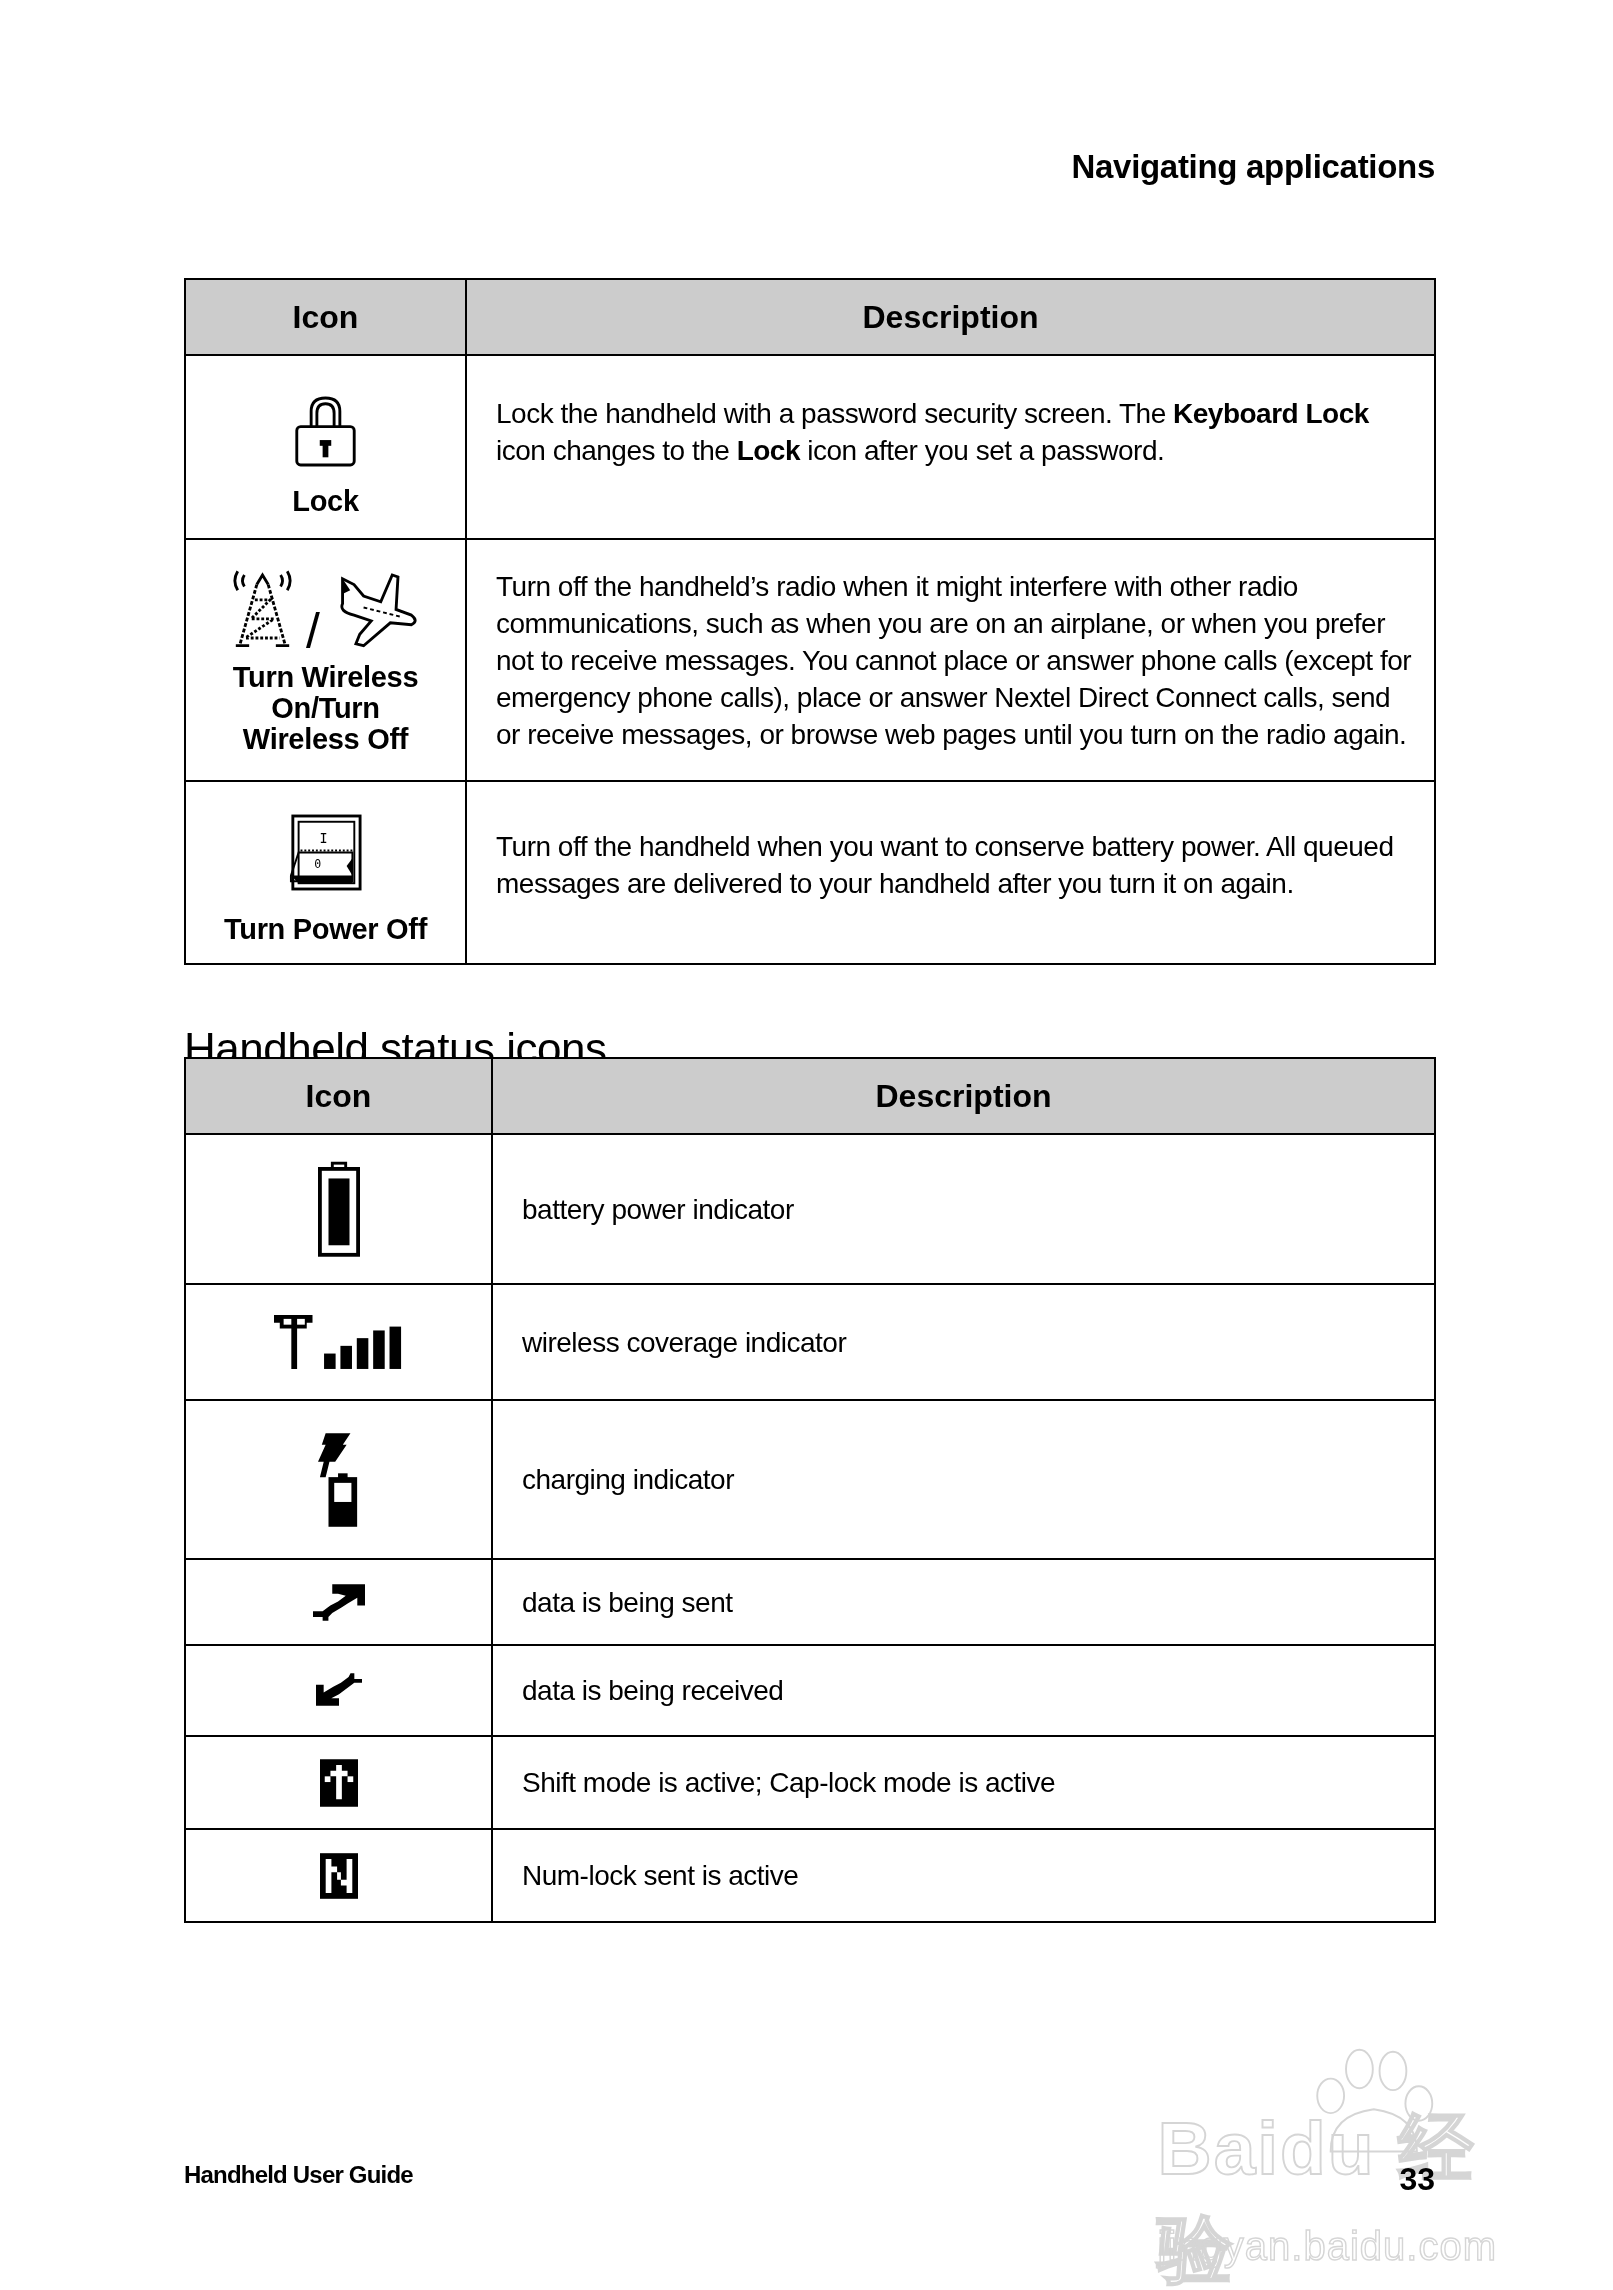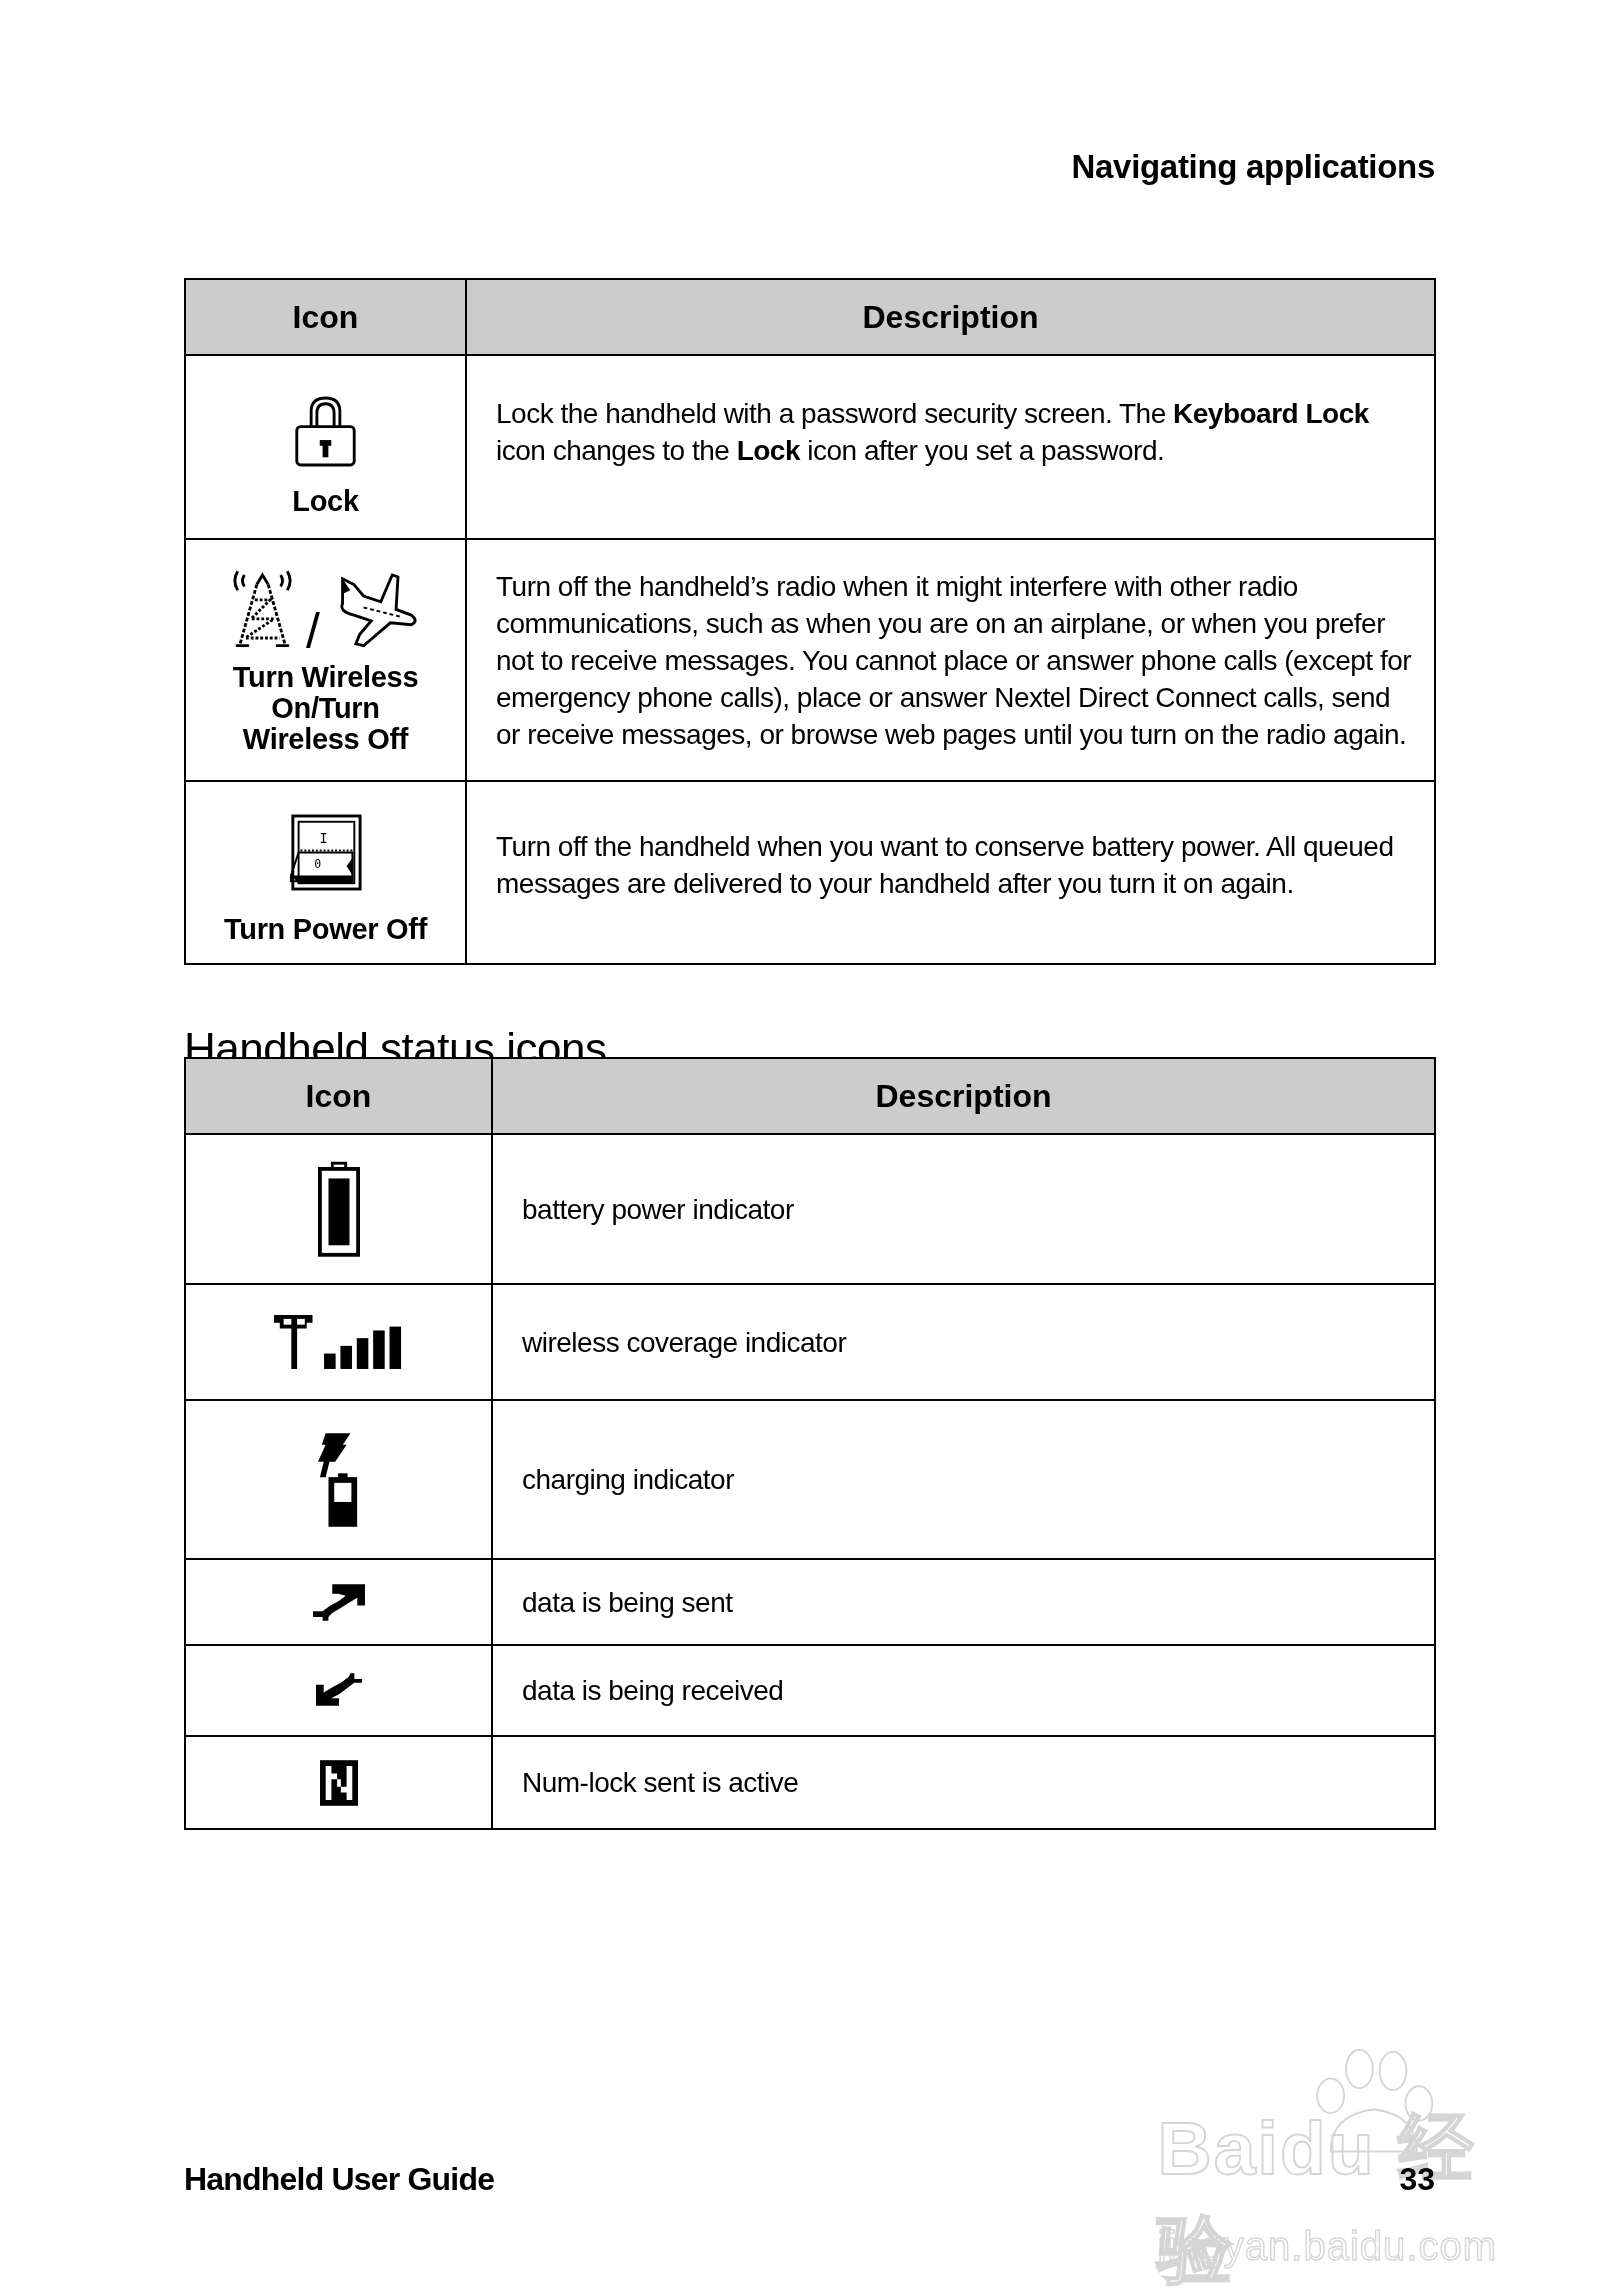--- a/index.html
+++ b/index.html
@@ -8,21 +8,21 @@
   .running-head { position: absolute; right: 179px; top: 148px; font-size: 33px; font-weight: bold; letter-spacing: -0.3px; }
   table.icons { position: absolute; left: 184px; width: 1252px; border-collapse: collapse; table-layout: fixed; }
   table.icons th, table.icons td { border: 2.9px solid #000; padding: 8px; }
   table.icons th { background: #cccccc; font-size: 32px; font-weight: bold; height: 58px; text-align: center; vertical-align: middle; }
   table.icons td.icon-cell { text-align: center; vertical-align: middle; }
   table.icons td.desc-cell { vertical-align: middle; padding-left: 29px; padding-right: 17.3px; font-size: 28px; line-height: 37px; letter-spacing: -0.5px; }
   #t1 { top: 278px; }
   #t2 { top: 1057px; }
   .icon-label { font-size: 29px; font-weight: bold; line-height: 31px; margin-top: 13.4px; letter-spacing: -0.3px; }
   .section-title { position: absolute; left: 184px; top: 1024px; font-size: 44px; font-weight: normal; letter-spacing: -0.5px; }
-  .footer-left { position: absolute; left: 184px; top: 2161px; font-size: 32px; font-weight: bold; letter-spacing: -0.8px; }
+  .footer-left { position: absolute; left: 184px; top: 2161px; font-size: 24px; font-weight: bold; letter-spacing: -0.8px; }
   .footer-right { position: absolute; right: 179px; top: 2161px; font-size: 32px; font-weight: bold; }
   .watermark { position: absolute; left: 1148px; top: 2046px; width: 384px; height: 192px; opacity: 0.35; pointer-events: none; }
   .wm-brand { position: absolute; left: 9.6px; top: 53px; font-size: 75px; font-weight: bold; color: transparent; -webkit-text-stroke: 1.9px #888; letter-spacing: 1.9px; }
   .wm-url { position: absolute; left: 9.6px; top: 134px; font-size: 40px; color: transparent; -webkit-text-stroke: 1.4px #888; letter-spacing: 1px; margin-top: 44px; }
   svg { display: inline-block; vertical-align: middle; }
   b { font-weight: bold; }
 </style>
 </head>
 <body>
 
@@ -164,20 +164,31 @@
       </td>
       <td class="desc-cell">data is being sent</td>
     </tr>
     <tr style="height:91px">
       <td class="icon-cell">
         <svg width="46" height="35" viewBox="0 0 48 36">
           <path d="M0 12 H8 V20 L18 14 L26 10 L34 4 L36 0 L40 0 L40 6 L48 6 L48 10 L40 10 L32 16 L24 22 L16 26 L24 26 L24 34 L0 34 Z" fill="#000"></path>
         </svg>
       </td>
       <td class="desc-cell">data is being received</td>
+    </tr>
+    <tr style="height:93px">
+      <td class="icon-cell">
+        <svg width="38" height="48" viewBox="0 0 40 50">
+          <rect x="0" y="0" width="40" height="50" fill="#000"></rect>
+          <path d="M17 6 H23 V12 H29 V18 H23 V42 H17 V18 H11 V12 H17 Z" fill="#fff"></path>
+          <rect x="5" y="18" width="6" height="6" fill="#fff"></rect>
+          <rect x="29" y="18" width="6" height="6" fill="#fff"></rect>
+        </svg>
+      </td>
+      <td class="desc-cell">Shift mode is active; Cap-lock mode is active</td>
     </tr>
     <tr style="height:93px">
       <td class="icon-cell">
         <svg width="38" height="46" viewBox="0 0 40 48">
           <rect x="0" y="0" width="40" height="48" fill="#000"></rect>
           <path d="M6 6 H12 V14 H18 V20 H22 V28 H28 V6 H34 V42 H28 V34 H22 V28 H18 V20 H12 V42 H6 Z" fill="#fff"></path>
         </svg>
       </td>
       <td class="desc-cell">Num-lock sent is active</td>
     </tr>

